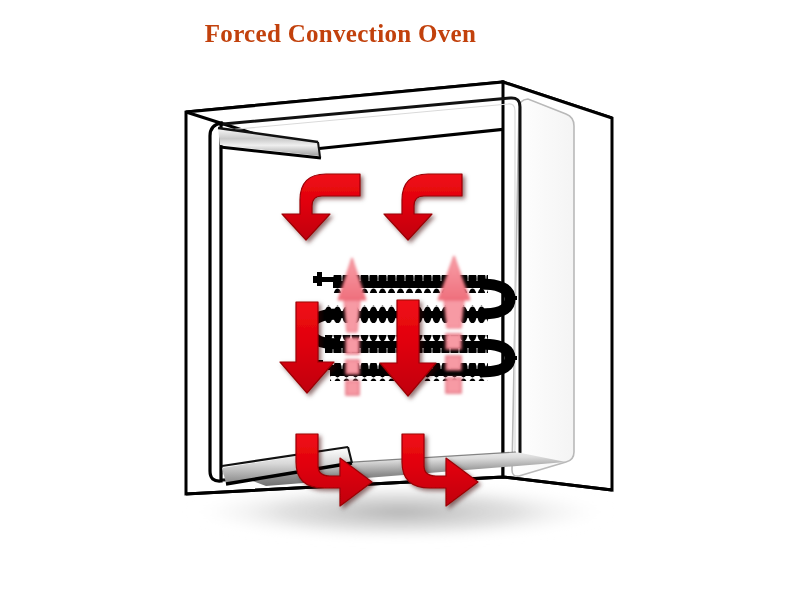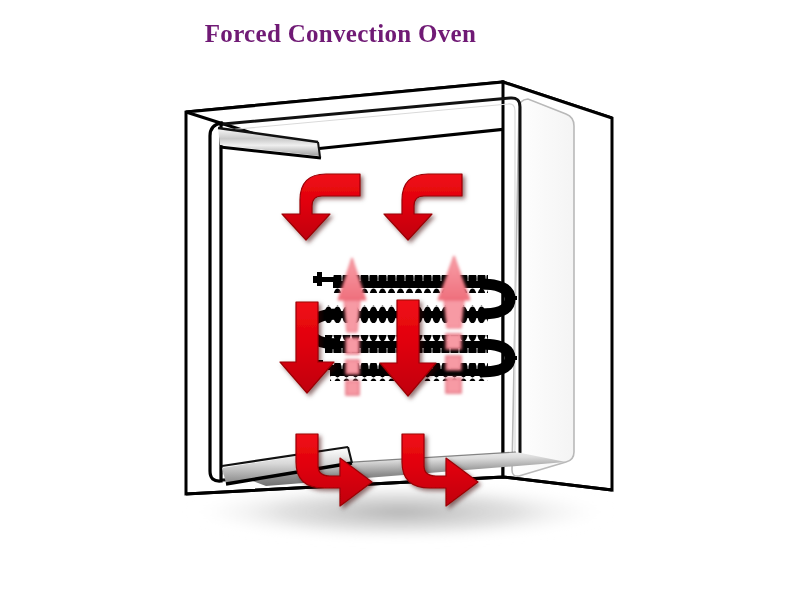--- a/index.html
+++ b/index.html
@@ -22,21 +22,21 @@
   #title {
     position: absolute;
     top: 20px;
     left: 0;
     width: 681px;
     text-align: center;
     font-family: "Liberation Serif", serif;
     font-weight: bold;
     font-size: 25px;
     letter-spacing: 0.3px;
-    color: #701a75;
+    color: #c2410c;
   }
   #figure {
     position: absolute;
     top: 0;
     left: 0;
   }
   svg { display: block; }
 </style>
 </head>
 <body>

